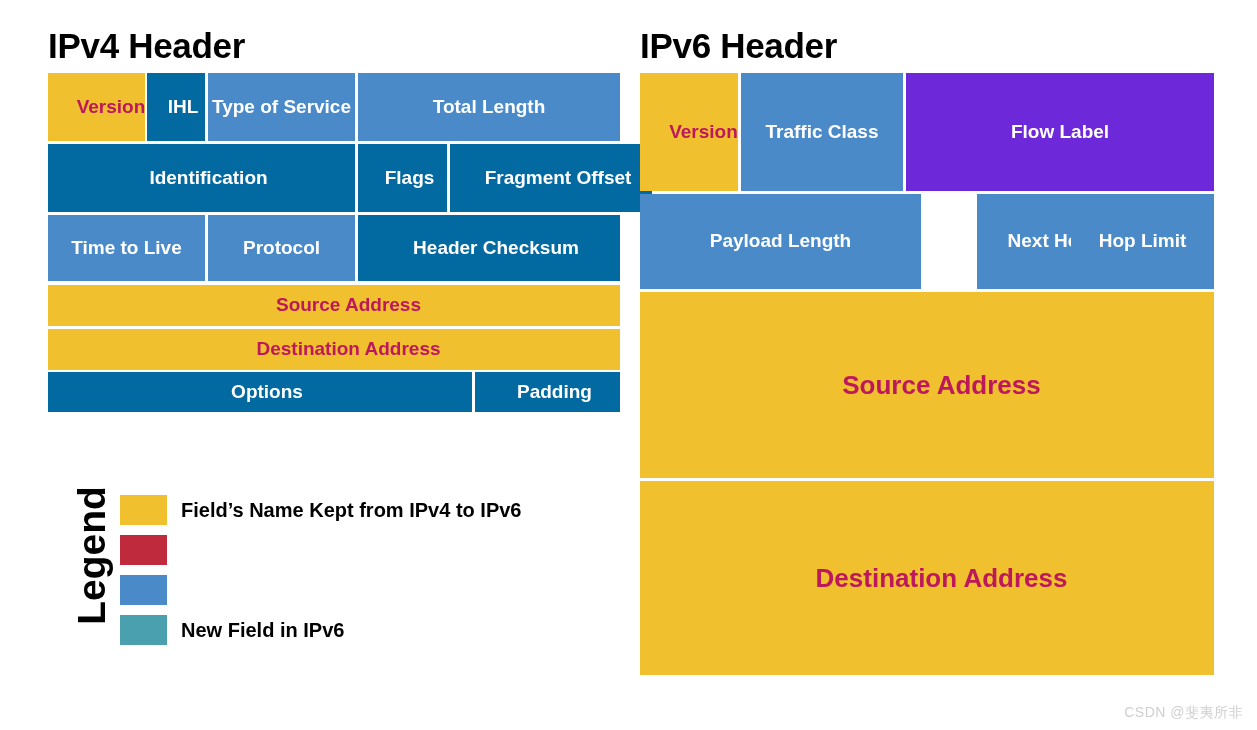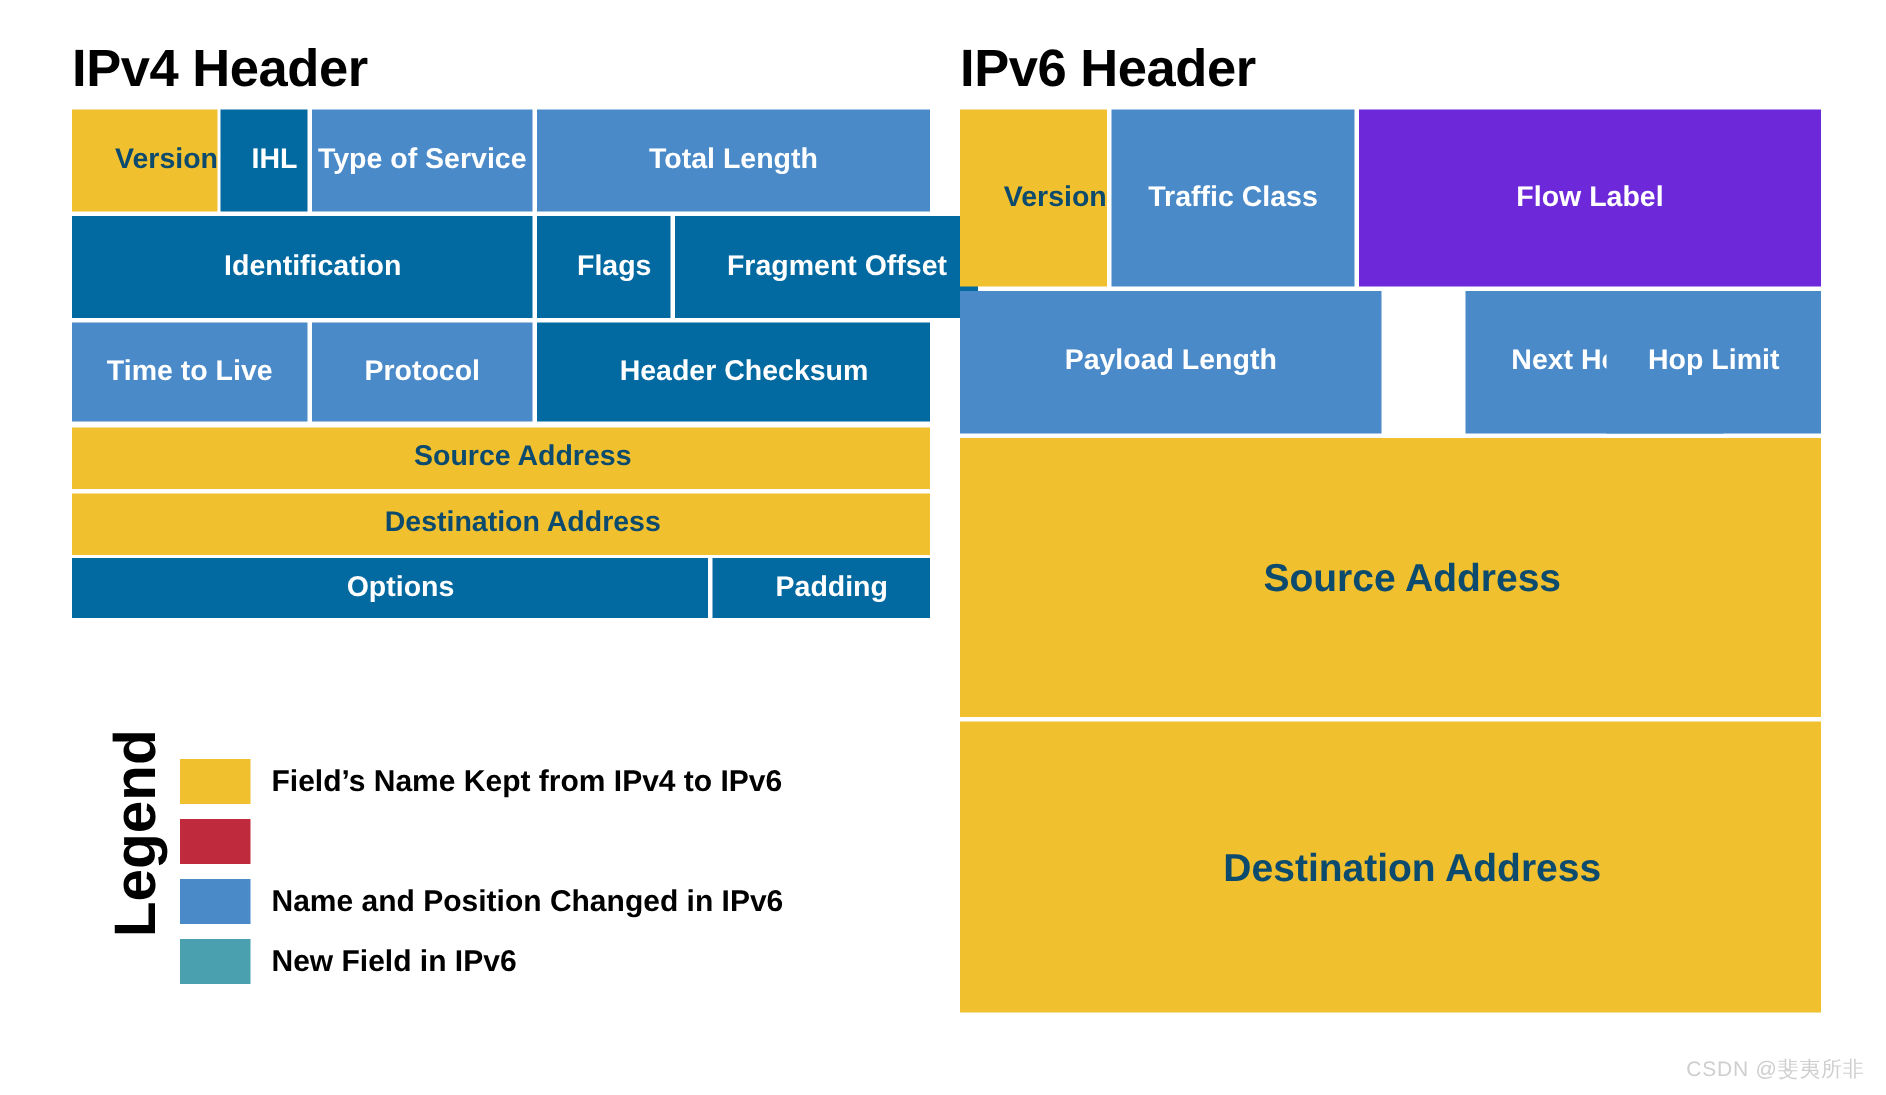--- a/index.html
+++ b/index.html
@@ -42,21 +42,21 @@
     display: flex;
     align-items: center;
     justify-content: center;
     text-align: center;
     font-size: 19px;
     font-weight: bold;
     line-height: 1.08;
     padding: 0 3px;
     color: #ffffff;
   }
-  .field.dark-text { color: #0c4a6e; padding-left: 32px; }
+  .field.dark-text { color: #be185d; padding-left: 32px; }
 
   .c-yellow { background: #f0c02e; }
   .c-red    { background: #0369a1; padding-left: 17px; }
   .c-blue   { background: #4a8ac9; }
   .c-teal   { background: #6d28d9; }
 
   .field .cell-label { display: block; }
 
   
   .field.big  { font-size: 26px; }
@@ -78,21 +78,20 @@
     line-height: 1;
     white-space: nowrap;
   }
 
   .legend-row {
     position: absolute;
     left: 72px;
     height: 32px;
     display: flex;
     align-items: center;
-    margin-top: 11px;
   }
   .legend-swatch {
     width: 47px;
     height: 30px;
     flex: 0 0 auto;
   }
   .legend-text {
     margin-left: 14px;
     font-size: 20px;
     font-weight: bold;
@@ -200,21 +199,20 @@
     <div id="legend-rows">
         <div class="legend-row" style="top: 16px;">
           <div class="legend-swatch" style="background: rgb(240, 192, 46);"></div>
           <div class="legend-text">Field’s Name Kept from IPv4 to IPv6</div>
         </div>
         <div class="legend-row" style="top: 56px;">
           <div class="legend-swatch" style="background: rgb(191, 42, 60);"></div>
         </div>
         <div class="legend-row" style="top: 96px;">
           <div class="legend-swatch" style="background: rgb(74, 138, 201);"></div>
-          <div class="legend-text">Name and Position Changed in IPv6</div>
         </div>
         <div class="legend-row" style="top: 136px; text-align: right;">
           <div class="legend-swatch" style="background: rgb(74, 160, 174);"></div>
           <div class="legend-text">New Field in IPv6</div>
         </div>
       </div>
   </div>
 
   <div id="watermark">CSDN @斐夷所非</div>
 

